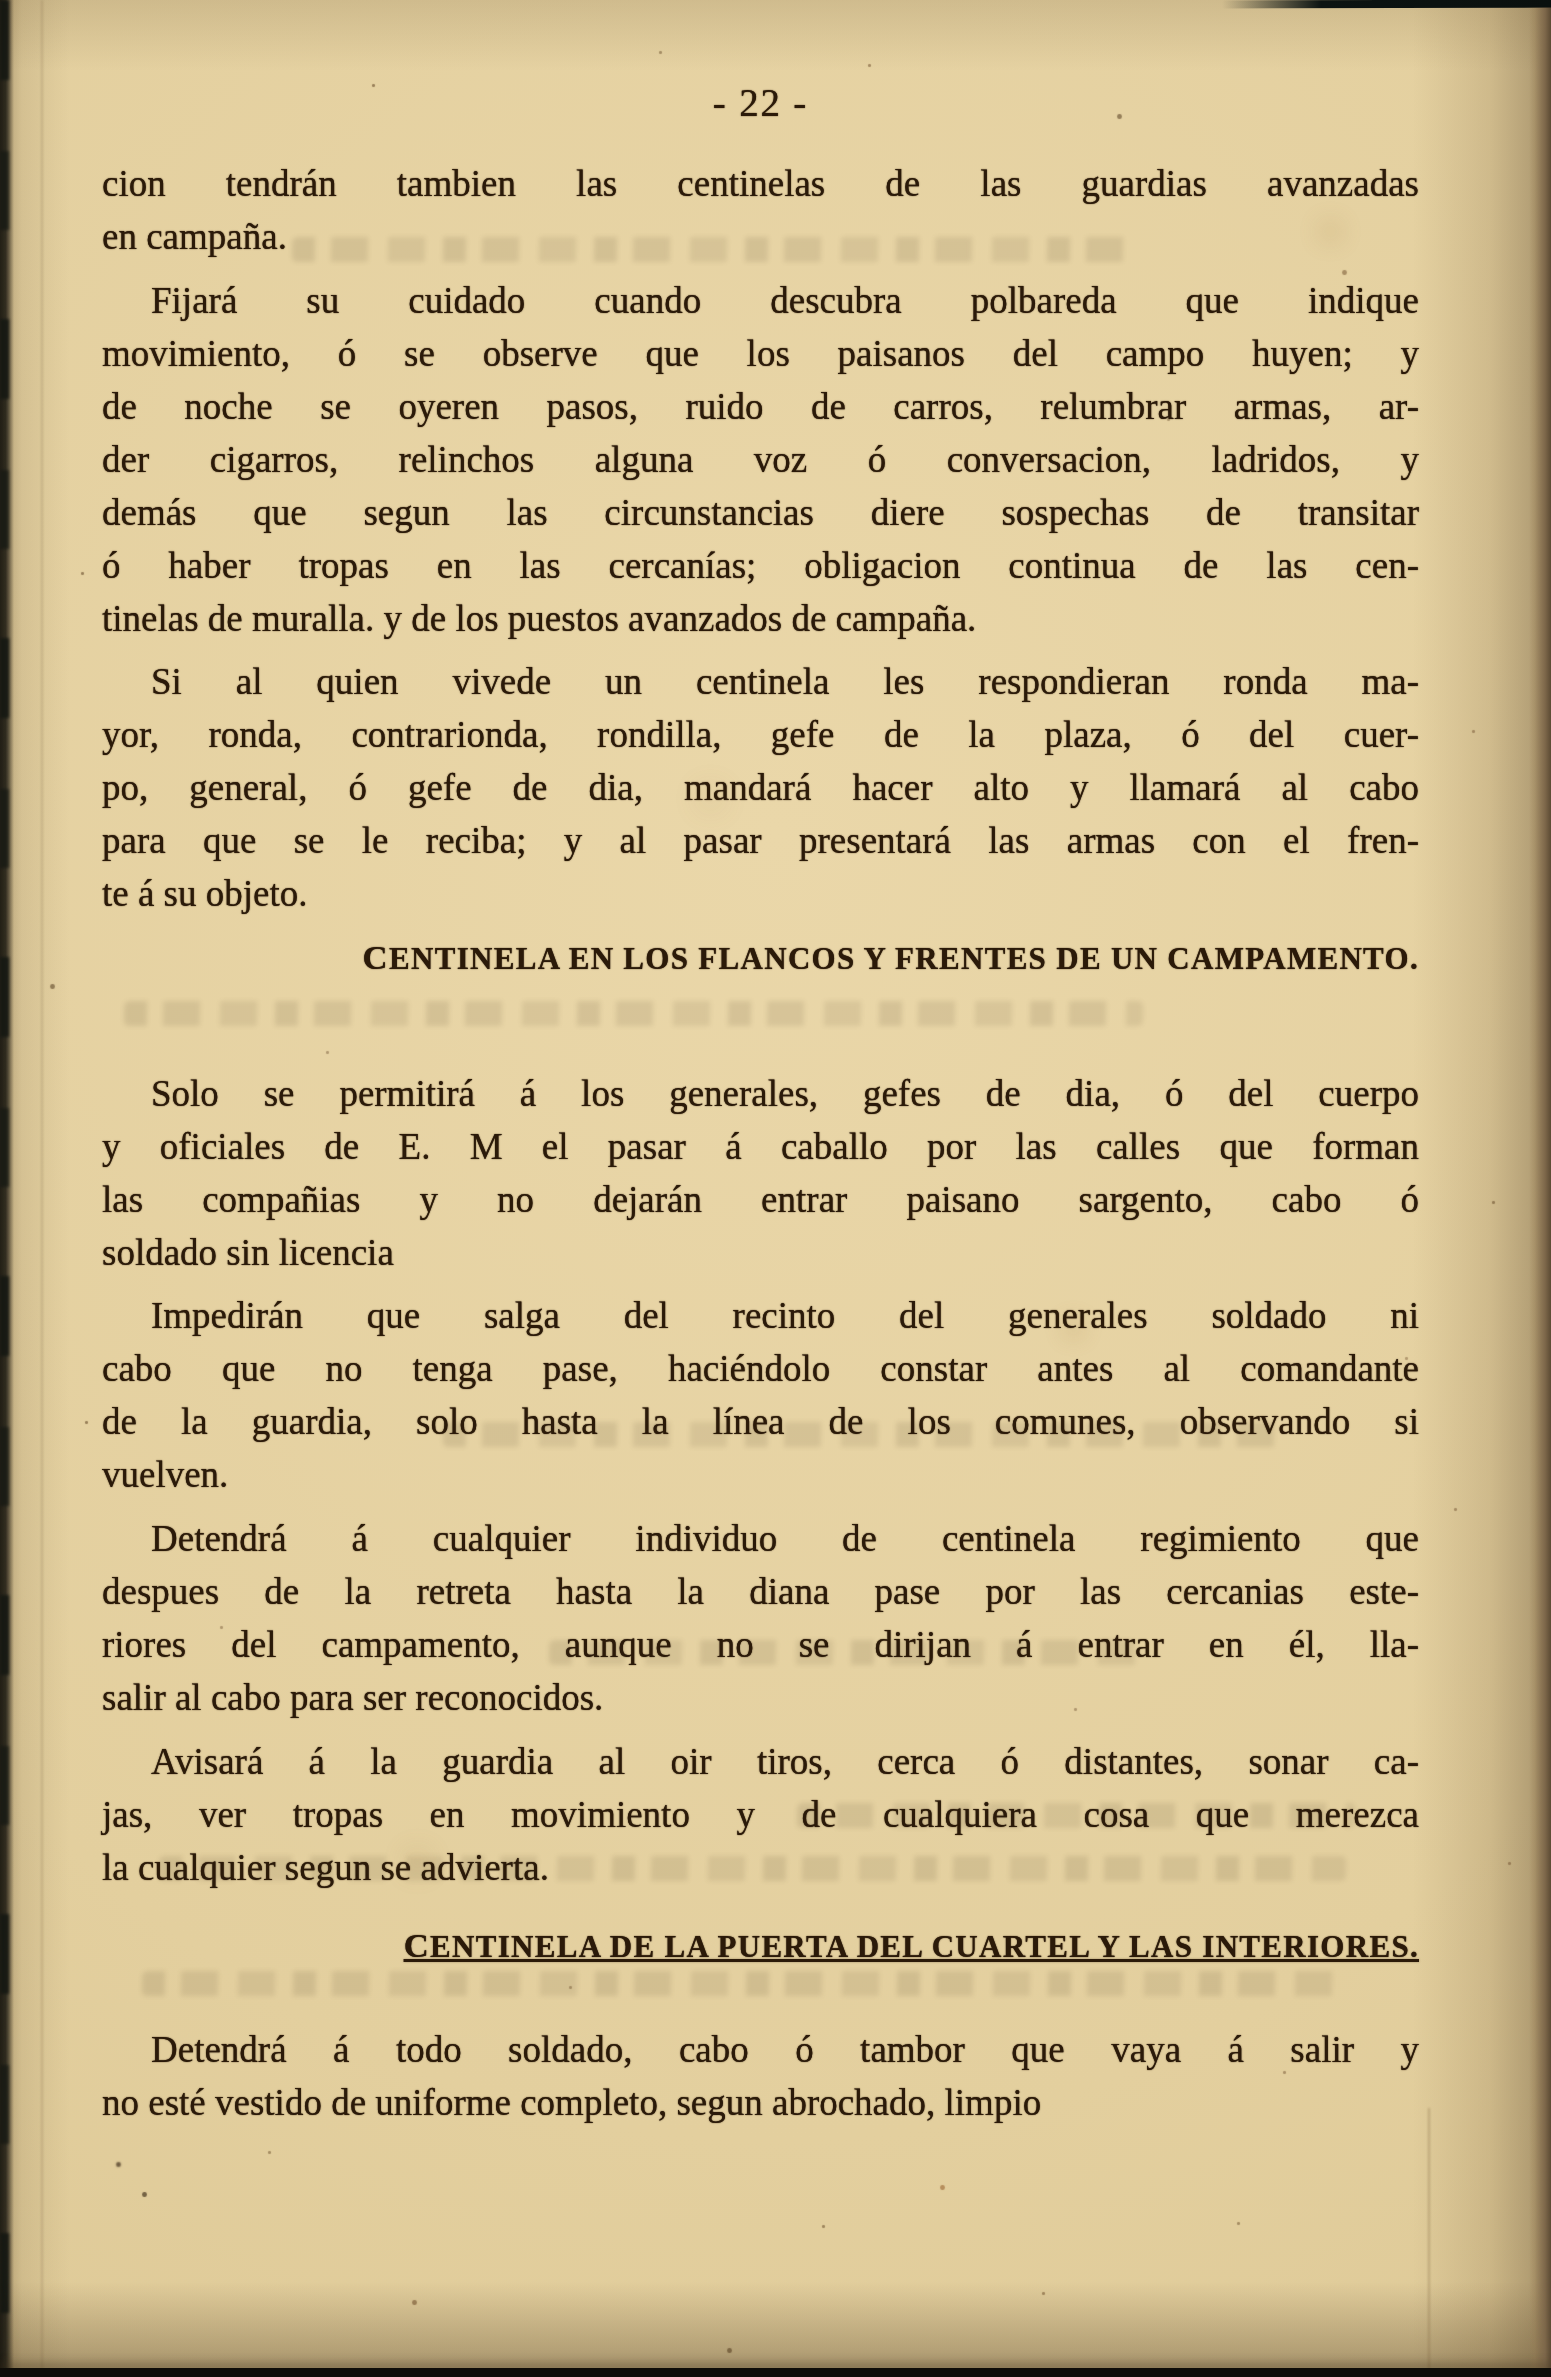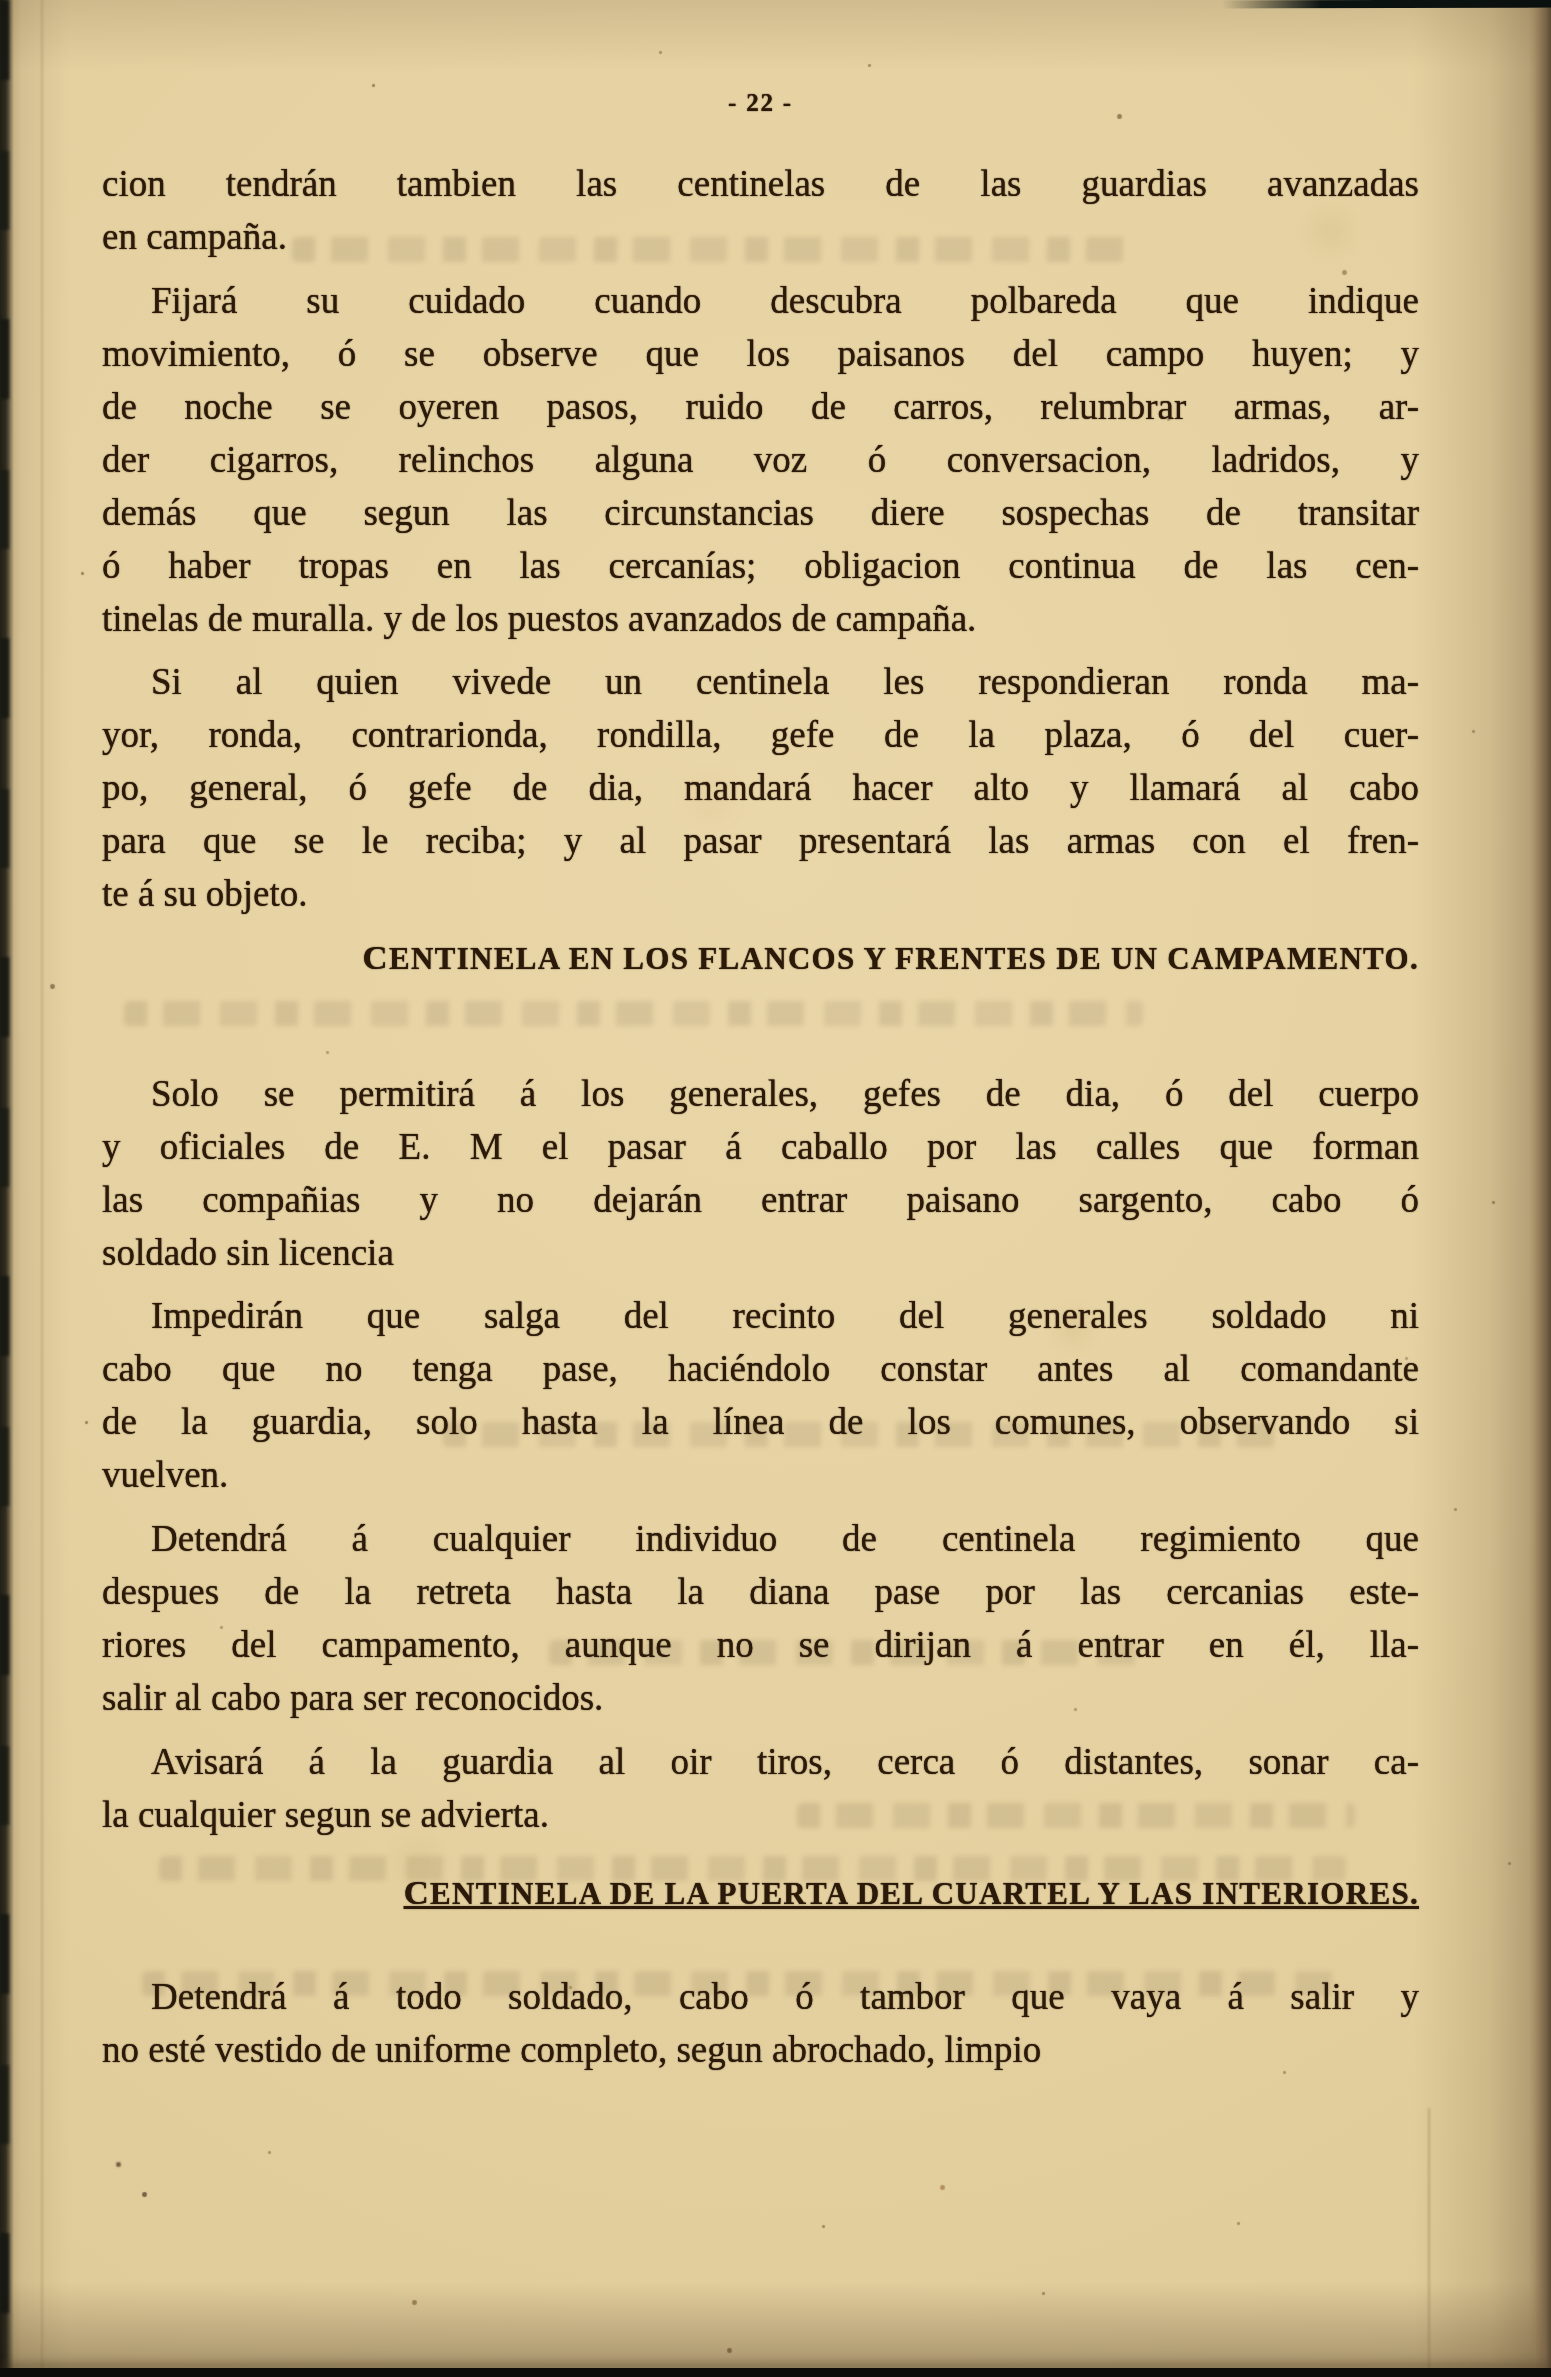--- a/index.html
+++ b/index.html
@@ -77,21 +77,21 @@
       rgba(70,55,30,.45) 96px 133px, rgba(70,55,30,0) 133px 151px);}
 
   
   .content{
     position:absolute;left:102px;top:81px;width:1317px;z-index:3;
     color:#2b1a09;
     font-size:37px;line-height:53px;
     text-shadow:0 0 0.9px rgba(42,26,11,.9), 0 0 1.8px rgba(42,26,11,.35);
   }
   .page-number{
-    text-align:center;font-weight:bold;font-size:25px;line-height:44px;
+    text-align:center;font-weight:normal;font-size:39px;line-height:44px;
     letter-spacing:1.8px;margin:0 0 32px;
   }
   .para{margin:10.6px 0 0;}
   .para.indent .line:first-child{text-indent:49px;}
   .line{display:block;text-align:justify;text-align-last:justify;}
   .line.last{text-align-last:left;}
   .section-heading{
     text-align:right;font-weight:bold;font-size:31px;line-height:39px;
     letter-spacing:1.3px;
   }
@@ -156,20 +156,21 @@
           <span class="line last">vuelven.</span>
         </p>
         <p class="para indent">
           <span class="line">Detendrá á cualquier individuo de centinela regimiento que</span>
           <span class="line">despues de la retreta hasta la diana pase por las cercanias este-</span>
           <span class="line">riores del campamento, aunque no se dirijan á entrar en él, lla-</span>
           <span class="line last">salir al cabo para ser reconocidos.</span>
         </p>
         <p class="para indent">
           <span class="line">Avisará á la guardia al oir tiros, cerca ó distantes, sonar ca-</span>
+          <span class="line">jas, ver tropas en movimiento y de cualquiera cosa que merezca</span>
           <span class="line last">la cualquier segun se advierta.</span>
         </p>
         <div class="section-heading b">CENTINELA DE LA PUERTA DEL CUARTEL Y LAS INTERIORES.</div>
         <p class="para indent">
           <span class="line">Detendrá á todo soldado, cabo ó tambor que vaya á salir y</span>
           <span class="line last">no esté vestido de uniforme completo, segun abrochado, limpio</span>
         </p>
       </div>
   </main>
 

